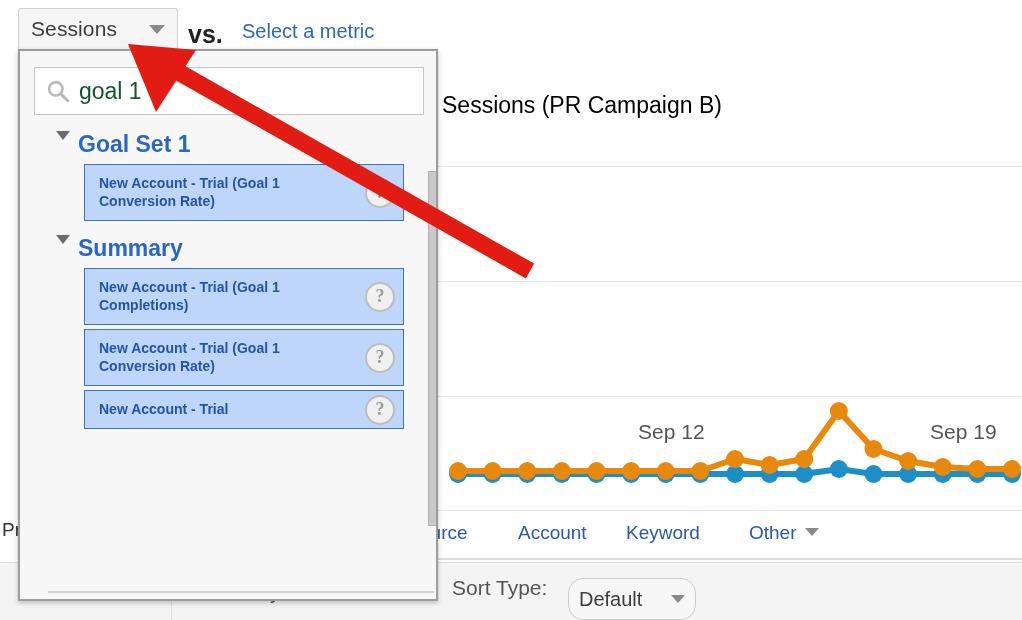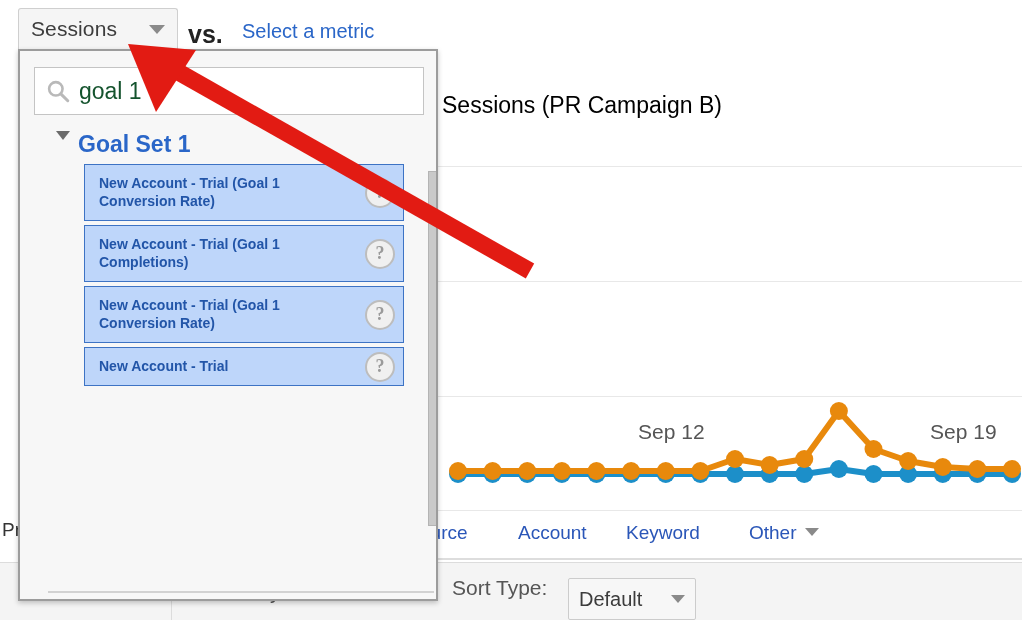--- a/index.html
+++ b/index.html
@@ -120,21 +120,21 @@
     display:flex; align-items:center;
     font-size:21px; color:#555;
   }
   .sort-type-label {
     position:absolute; left:452px; top:588px; transform:translateY(-50%);
     font-size:21px; color:#555; white-space:nowrap;text-align:center;
   }
   .sort-select {
     position:absolute; left:568px; top:578px;
     width:128px; height:42px;
-    background:#f7f7f7; border:1px solid #cccccc; border-radius:2px;
+    background:#f7f7f7; border:1px solid #cccccc; border-radius:15px;
     display:flex; align-items:center; padding:0 10px;
     cursor:pointer;
   }
   .sort-select .lbl { flex:1; font-size:20px; color:#3c3c3c; }
 
   
   .metric-popup {
     position:absolute; left:18px; top:49px;
     width:420px; height:552px;
     background:#f7f7f7;
@@ -308,20 +308,24 @@
 
       <div class="group-hdr">
         <span class="group-caret"></span>
         <span>Goal Set 1</span>
       </div>
       <div class="metric-item">
         <span class="txt">New Account - Trial (Goal 1 Conversion Rate)</span>
         <span class="help-icon">?</span>
       </div>
 
+      <div class="group-hdr" style="margin-top:14px;">
+        <span class="group-caret"></span>
+        <span>Summary</span>
+      </div>
       <div class="metric-item">
         <span class="txt">New Account - Trial (Goal 1 Completions)</span>
         <span class="help-icon">?</span>
       </div>
       <div class="metric-item">
         <span class="txt">New Account - Trial (Goal 1 Conversion Rate)</span>
         <span class="help-icon">?</span>
       </div>
       <div class="metric-item">
         <span class="txt">New Account - Trial</span>

